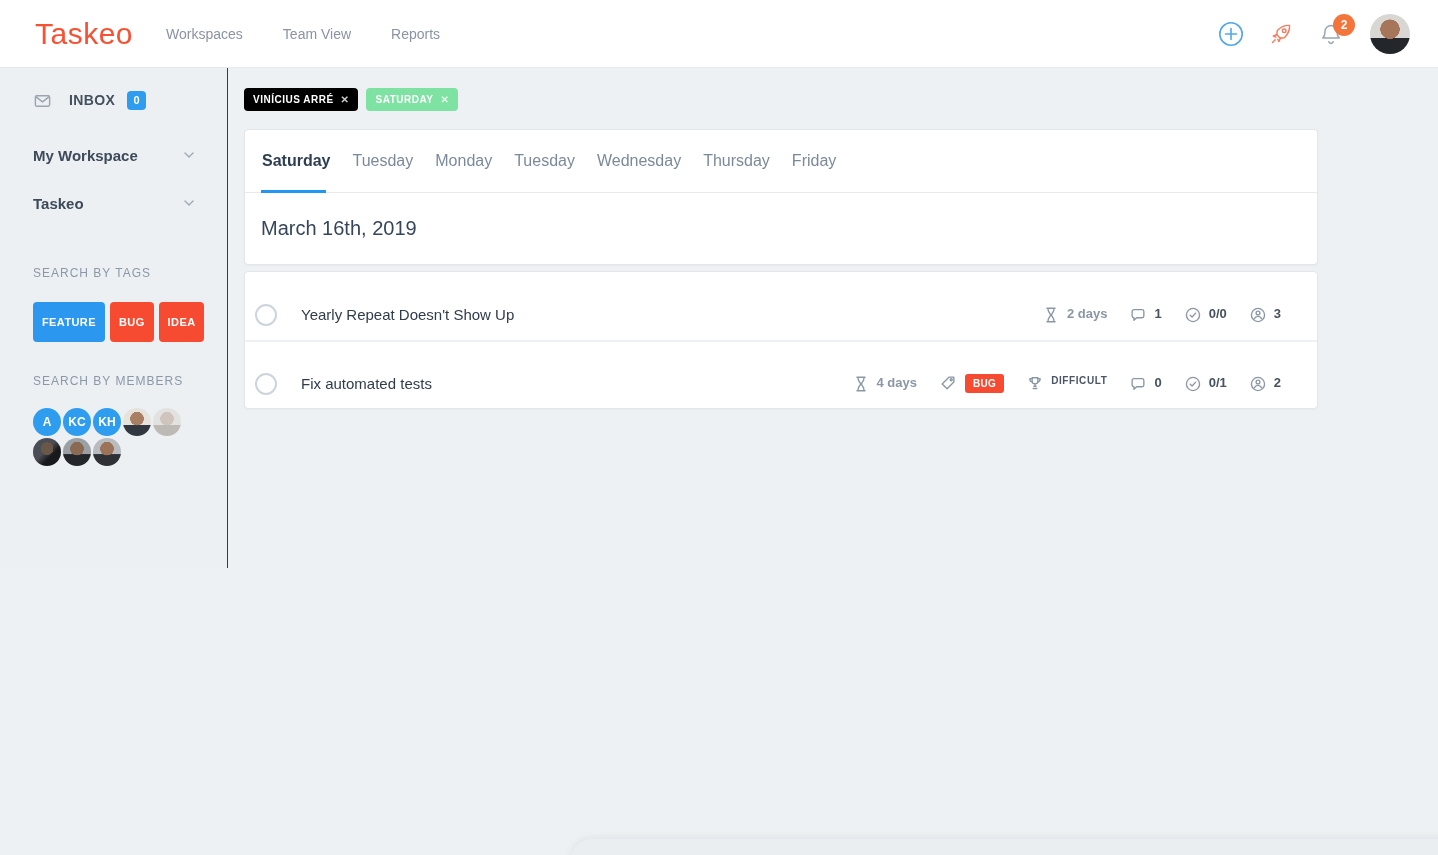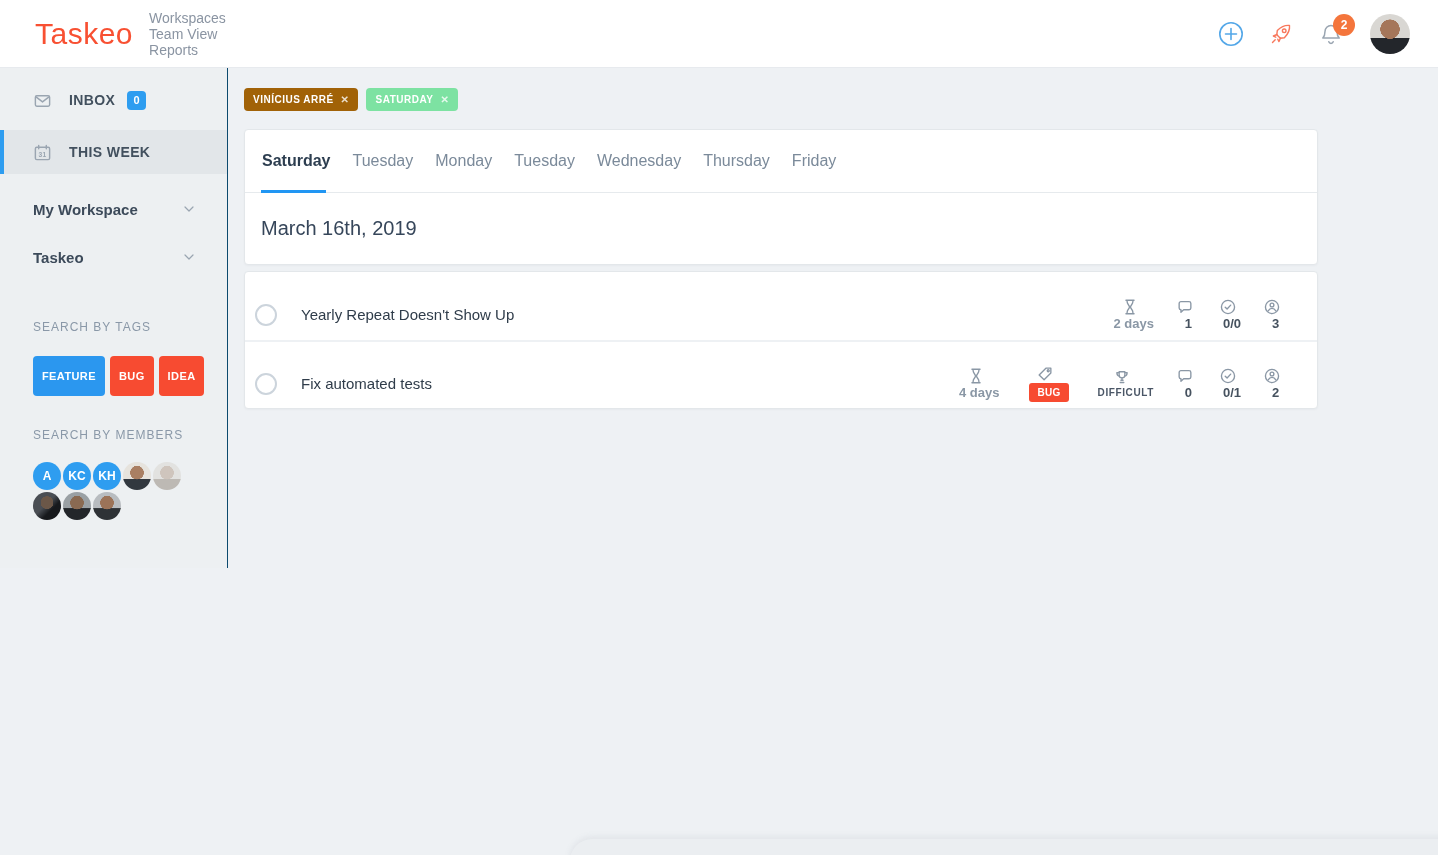--- a/index.html
+++ b/index.html
@@ -3,21 +3,21 @@
 <meta charset="utf-8">
 <style>
   * { margin:0; padding:0; box-sizing:border-box; }
   html,body { width:1438px; height:855px; overflow:hidden; }
   body { font-family:"Liberation Sans", sans-serif; background:#eef1f4; color:#36465a; position:relative; }
 
   
   .navbar { position:absolute; top:0; left:0; width:1438px; height:68px; background:#ffffff;
             border-bottom:1px solid #e7eaee; display:flex; align-items:center; z-index:5; }
   .logo { margin-left:35px; font-size:30px; letter-spacing:.5px; color:#f85032; font-weight:400; }
-  .nav-links { display:flex; margin-left:16px;flex-direction:column; }
+  .nav-links { display:flex; margin-left:33px; }
   .nav-link { font-size:14px; color:#8a94a2; margin-right:40px; cursor:pointer; }
   .nav-right { margin-left:auto; display:flex; align-items:center; margin-right:28px; }
   .nav-icon { width:26px; height:26px; margin-left:24px; position:relative; cursor:pointer; }
   .nav-icon svg { width:26px; height:26px; display:block; }
   .badge-notif { position:absolute; top:-7px; right:-11px; min-width:22px; height:22px; border-radius:50%;
                  background:#f4753c; color:#fff; font-size:12px; font-weight:700;
                  display:flex; align-items:center; justify-content:center; }
   .nav-avatar { width:40px; height:40px; border-radius:50%; margin-left:26px; cursor:pointer;
                 background: radial-gradient(circle at 50% 38%, #a5765a 0 30%, rgba(0,0,0,0) 31%),
                             linear-gradient(180deg,#d9d7d3 0 60%, #23262b 61%); }
@@ -54,21 +54,21 @@
   .photo-2 { background: radial-gradient(circle at 50% 38%, #cfc5bd 0 30%, rgba(0,0,0,0) 31%), linear-gradient(180deg,#e2e2e0 0 60%, #bdb9b4 61%); }
   .photo-3 { background: radial-gradient(circle at 50% 38%, #6b5748 0 28%, rgba(0,0,0,0) 29%), linear-gradient(135deg,#4a4e54 0 45%, #17191c 65%); }
   .photo-4 { background: radial-gradient(circle at 50% 38%, #8a6a52 0 30%, rgba(0,0,0,0) 31%), linear-gradient(180deg,#9aa0a4 0 58%, #23262a 59%); }
   .photo-5 { background: radial-gradient(circle at 50% 38%, #9c7358 0 30%, rgba(0,0,0,0) 31%), linear-gradient(180deg,#b8bcc0 0 58%, #2e3236 59%); }
 
   
   .main { position:absolute; top:68px; left:228px; width:1210px; height:787px; }
   .chips { display:flex; margin:20px 0 0 16px; }
   .chip { display:flex; align-items:center; height:23px; border-radius:4px; padding:0 9px;
           color:#fff; font-size:10px; font-weight:700; letter-spacing:.5px; margin-right:8px; cursor:pointer; }
-  .chip-blue { background:#a16207; }
+  .chip-blue { background:#000000; }
   .chip-green { background:#7de2a2; }
   .chip-close { margin-left:7px; font-size:10px; color:rgba(255,255,255,.8); cursor:pointer; }
 
   .card { background:#fff; border:1px solid #e3e7ea; border-radius:4px; margin-left:16px; width:1074px;
           box-shadow:0 1px 2px rgba(40,60,80,.04); }
   .tabs-card { margin-top:18px; }
   .tabs-bar { position:relative; height:63px; display:flex; align-items:center; padding-left:16px;
               border-bottom:1px solid #e6eaed; }
   .tab { font-size:16px; color:#7b8a9a; margin-right:20px; cursor:pointer; padding:0 1px; }
   .tab.active { color:#2d3e50; font-weight:700; }
@@ -76,21 +76,21 @@
   .date-section { height:71px; display:flex; align-items:center; padding-left:16px;text-align:right; }
   .date-title { font-size:20px; color:#36465a; }
 
   .tasks-card { margin-top:6px; }
   .task-row { height:68px; display:flex; align-items:center; padding:17px 36px 0 10px; cursor:pointer; }
   .task-row + .task-row { border-top:2px solid #eef1f4; }
   .task-check { width:22px; height:22px; border:2px solid #ccd4dc; border-radius:50%; background:#fff;
                 flex:0 0 auto; cursor:pointer; }
   .task-title { font-size:15px; color:#2f3c4a; margin-left:24px; }
   .task-meta { margin-left:auto; display:flex; align-items:center; }
-  .meta-group { display:flex; align-items:center; margin-left:22px;flex-direction:column; }
+  .meta-group { display:flex; align-items:flex-start; margin-left:22px; }
   .meta-group svg { width:18px; height:18px; }
   .meta-label { font-size:13px; font-weight:700; color:#8a97a5; margin-left:7px; }
   .meta-num { font-size:13px; font-weight:700; color:#46525f; margin-left:7px; }
   .bug-badge { background:#f74b31; color:#fff; font-size:10px; font-weight:700; letter-spacing:.3px;
                border-radius:3px; padding:4px 8px; margin-left:8px; }
   .difficulty-label { font-size:10px; font-weight:700; letter-spacing:.6px; color:#4a5666; margin-left:7px; }
 
   .bottom-sheet { position:absolute; left:570px; right:-10px; bottom:-6px; height:22px;
                   background:#ebeef1; border-radius:60px 0 0 0;
                   box-shadow:0 -2px 6px rgba(120,135,150,.12); }
@@ -136,28 +136,20 @@
 </div>
 
 <div class="sidebar">
   <div class="side-item">
     <svg viewBox="0 0 20 20" class="icon-gray">
       <rect x="2.5" y="5" width="15" height="11" rx="1.5"></rect>
       <path d="M3.5 6.5l6.5 5 6.5-5"></path>
     </svg>
     <span>INBOX</span>
     <span class="badge-inbox">0</span>
-  </div>
-  <div class="side-item selected">
-    <svg viewBox="0 0 20 20" class="icon-gray">
-      <rect x="2.5" y="4.5" width="15" height="13" rx="1.5"></rect>
-      <path d="M6 2.5v3.5M14 2.5v3.5"></path>
-      <text x="10" y="14.5" text-anchor="middle" font-size="7" fill="#9aa5b1" stroke="none" font-family="Liberation Sans, sans-serif">31</text>
-    </svg>
-    <span>THIS WEEK</span>
   </div>
 
   <div class="workspace-item">
     <span>My Workspace</span>
     <svg viewBox="0 0 20 20" class="icon-gray">
         <path d="M5 7.5l5 5 5-5"></path>
       </svg>
   </div>
   <div class="workspace-item">
     <span>Taskeo</span>

